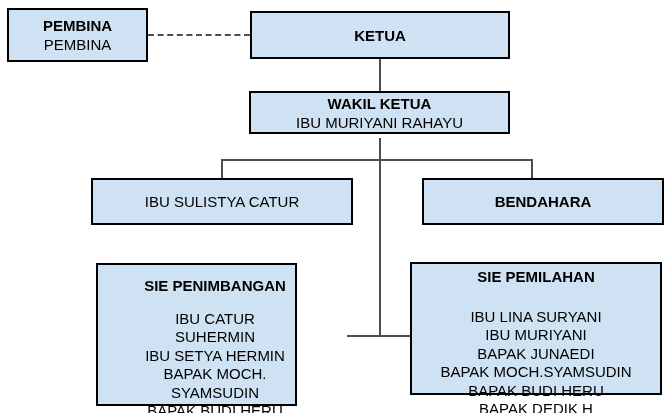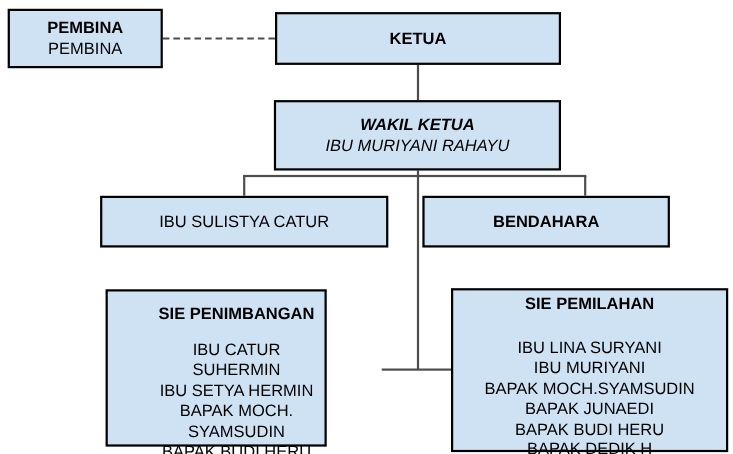--- a/index.html
+++ b/index.html
@@ -27,25 +27,25 @@
     line-height: 19px;
   }
   .box .title { font-weight: bold; }
   .two-line {
     display: flex;
     flex-direction: column;
     justify-content: center;
   }
   #box-pembina      { left: 7px;   top: 8px;   width: 141px; height: 54px; }
   #box-ketua        { left: 250px; top: 11px;  width: 260px; height: 48px; }
-  #box-wakil        { left: 249px; top: 91px;  width: 261px; height: 64px; font-style: italic; }
+  #box-wakil        { left: 249px; top: 91px;  width: 261px; height: 43px; }
   #box-sekretaris   { left: 91px;  top: 178px; width: 262px; height: 47px; }
-  #box-bendahara    { left: 384px; top: 178px; width: 225px; height: 47px; }
+  #box-bendahara    { left: 422px; top: 178px; width: 242px; height: 47px; }
   #box-penimbangan  { left: 96px;  top: 263px; width: 201px; height: 143px; padding-top: 12px; line-height: 18.5px; padding-left: 37px; }
-  #box-pemilahan    { left: 410px; top: 262px; width: 252px; height: 149px; padding-top: 4px;  line-height: 18.5px; }
+  #box-pemilahan    { left: 410px; top: 262px; width: 252px; height: 133px; padding-top: 4px;  line-height: 18.5px; }
   #box-penimbangan .members { margin-top: 14px; }
   #box-pemilahan   .members { margin-top: 21px; }
   
   .conn { position: absolute; }
   .conn.h { height: 0; border-top: 2px solid #4d4d4d; }
   .conn.v { width: 0;  border-left: 2px solid #4d4d4d; }
   .conn.dashed { border-top-style: dashed; }
   #conn-pembina-ketua { left: 148px; top: 34px;  width: 102px; }
   #conn-ketua-wakil   { left: 379px; top: 59px;  height: 32px; }
   #conn-center        { left: 379px; top: 138px; height: 198px; }
@@ -98,20 +98,20 @@
       <div>BAPAK BUDI HERU</div>
       <div>BAPAK DEDIK H</div>
     </div>
   </div>
 
   <div class="box" id="box-pemilahan">
     <div class="title">SIE PEMILAHAN</div>
     <div class="members">
       <div>IBU LINA SURYANI</div>
       <div>IBU MURIYANI</div>
+      <div>BAPAK JUNAEDI</div>
       <div>BAPAK MOCH.SYAMSUDIN</div>
-      <div>BAPAK JUNAEDI</div>
       <div>BAPAK BUDI HERU</div>
       <div>BAPAK DEDIK H</div>
     </div>
   </div>
 
 </div>
 
 </body></html>

